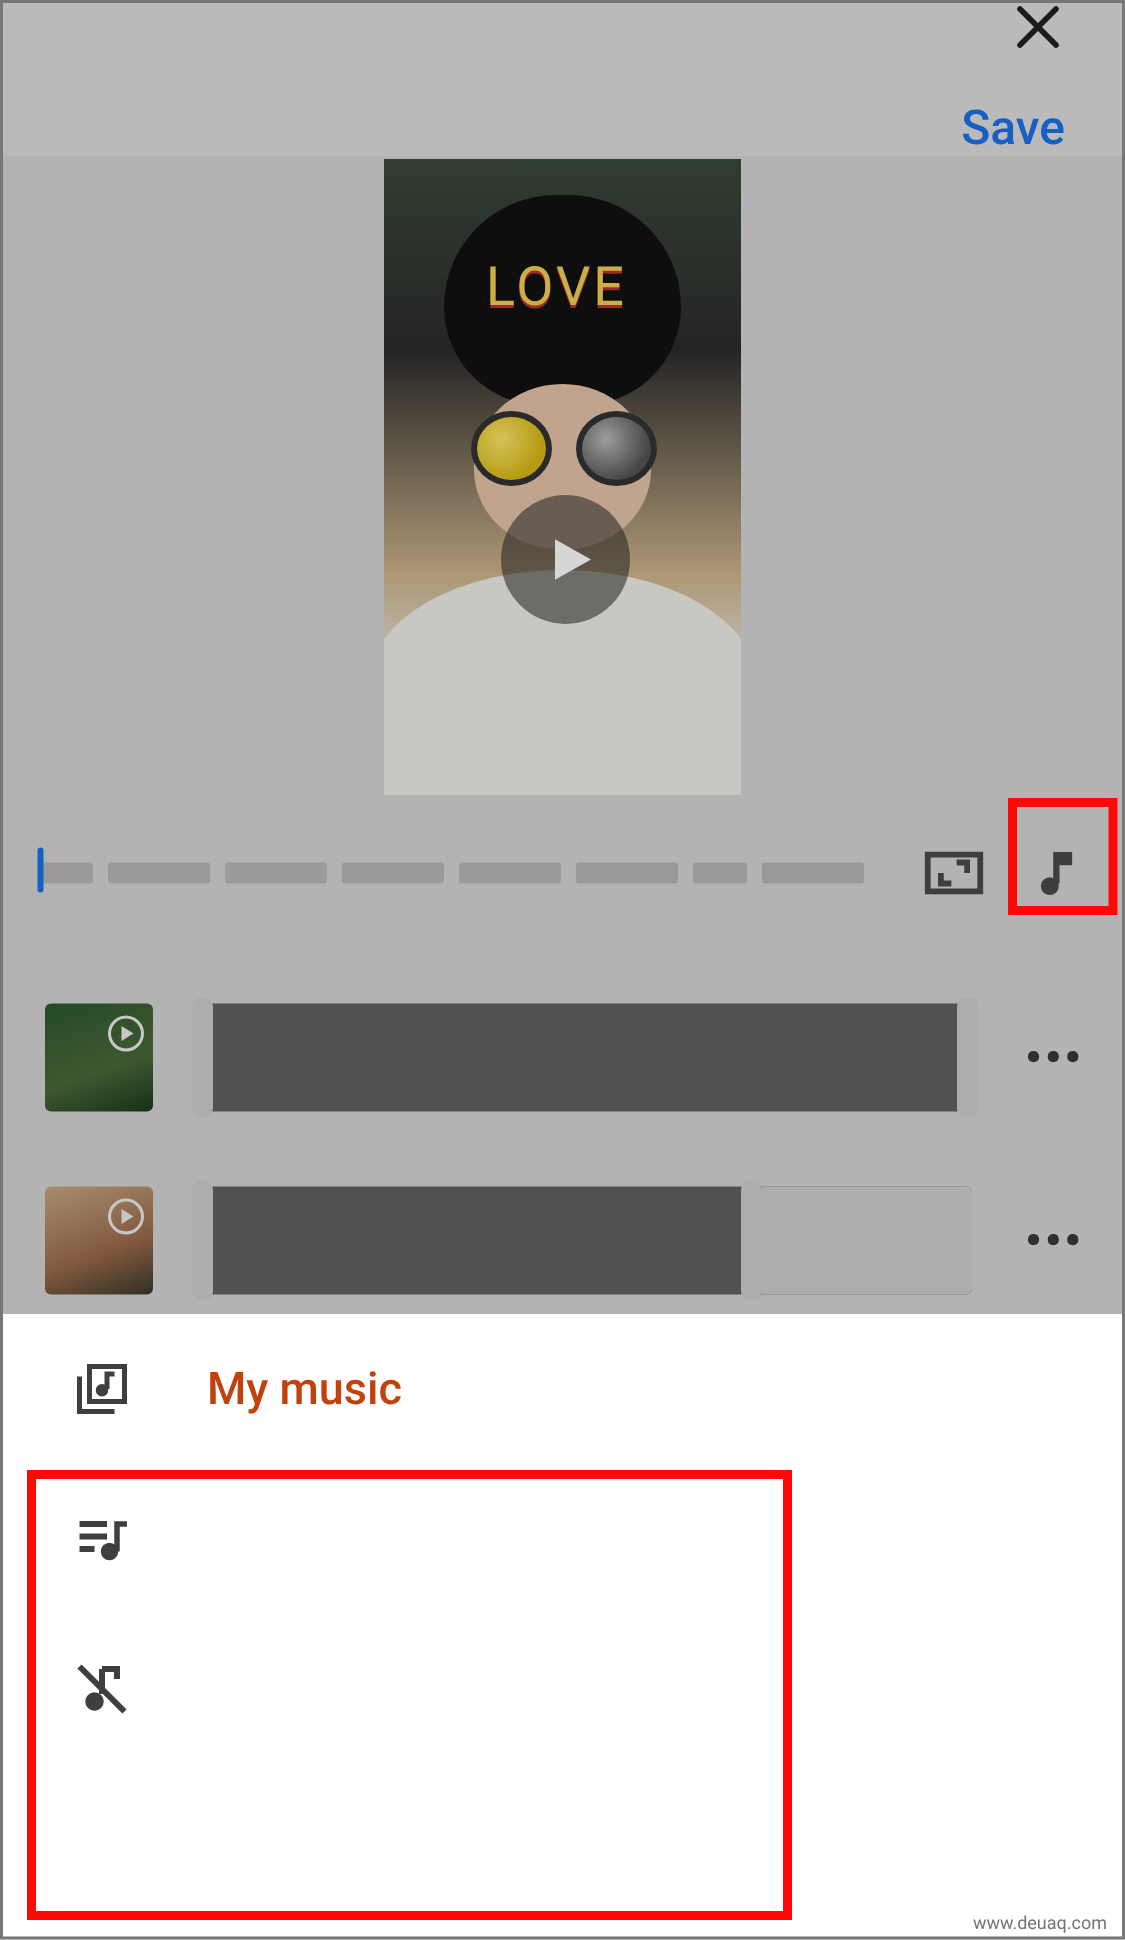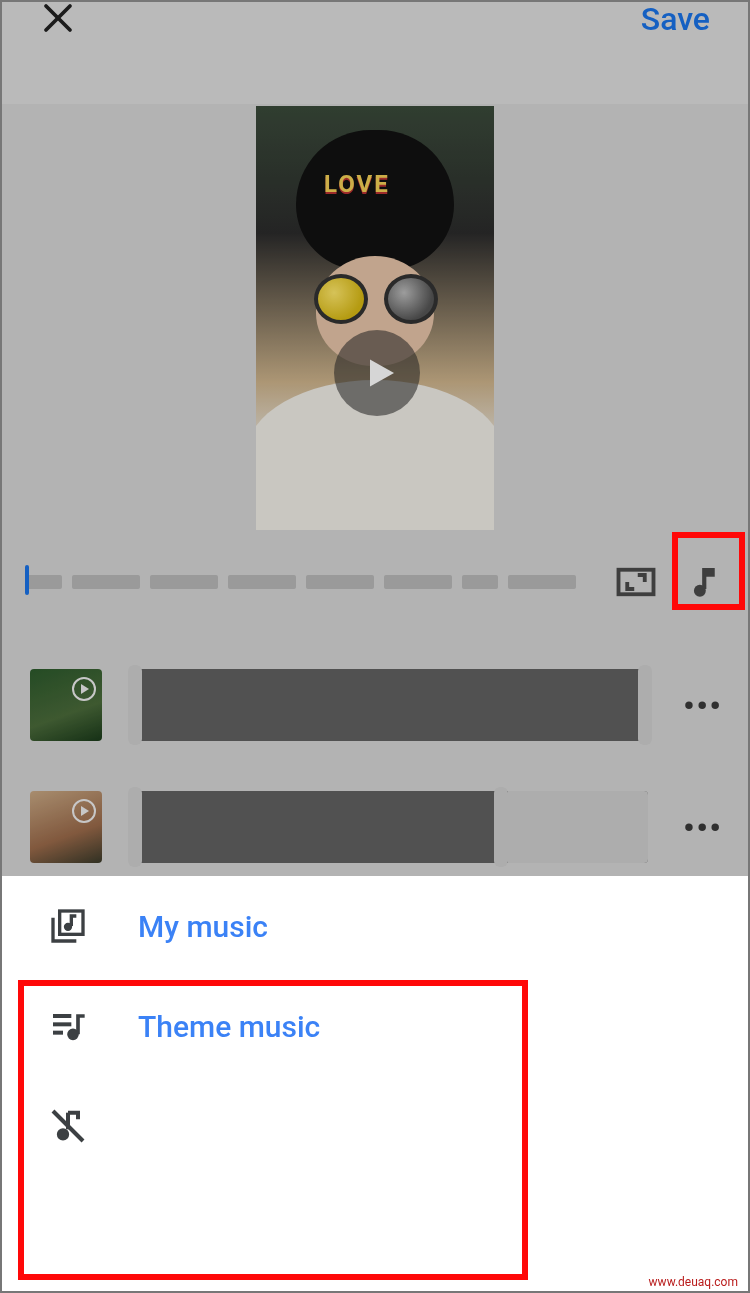--- a/index.html
+++ b/index.html
@@ -16,24 +16,25 @@
     inset: 0;
     border: 2px solid #777;
     pointer-events: none;
     z-index: 200;
   }
 
   
   .topbar {
     height: 104px;
     display: flex;
-    align-items: flex-start;
+    align-items: flex-end;
     justify-content: space-between;
     padding: 0 40px 0 40px;
     position: relative;
+    flex-direction: column;
   }
   .topbar .close { width: 36px; height: 36px; color: #222; }
   .topbar .save {
     color: #1a73e8;
     font-size: 32px;
     font-weight: 500;
   }
 
   
   .preview-area {
@@ -54,22 +55,22 @@
     position: absolute;
     top: 24px; left: 40px;
     width: 158px; height: 140px;
     border-radius: 80px 80px 70px 70px;
     background: #111;
   }
   .preview .love {
     position: absolute;
     top: 64px; left: 68px;
     color: #f4d056;
-    font-weight: 700;
-    font-size: 24px;
+    font-weight: 400;
+    font-size: 36px;
     letter-spacing: 2px;
     text-shadow: 0 2px 0 #b33;
   }
   .preview .face {
     position: absolute;
     top: 150px; left: 60px;
     width: 118px; height: 110px;
     background: #e6c4a8;
     border-radius: 50% 50% 48% 48%;
   }
@@ -242,31 +243,31 @@
     gap: 48px;
     height: 100px;
   }
   .option .ic {
     width: 44px; height: 44px;
     display: flex; align-items: center; justify-content: center;
   }
   .option .ic svg { width: 40px; height: 40px; stroke: #3c4043; fill: #3c4043; }
   .option .label {
     font-size: 30px;
-    color: #3b82f6;
+    color: #c2410c;
     font-weight: 500;
   }
   .hl-options { top: 980px; left: 18px; width: 510px; height: 300px; }
 
   .watermark {
     position: absolute;
     right: 8px;
     bottom: 4px;
     font-size: 12px;
-    color: #b91c1c;
+    color: #737373;
     background: rgba(255,255,255,0.8);
     padding: 0 4px;
     z-index: 150;
   }
 </style>
 </head>
 <body>
 
 <div class="topbar">
   <div class="close">
@@ -372,21 +373,20 @@
     <div class="option">
       <div class="ic">
         <svg viewBox="0 0 24 24">
           <line x1="3" y1="6" x2="14" y2="6" stroke="#3c4043" stroke-width="2.4"></line>
           <line x1="3" y1="11" x2="14" y2="11" stroke="#3c4043" stroke-width="2.4"></line>
           <line x1="3" y1="16" x2="9" y2="16" stroke="#3c4043" stroke-width="2.4"></line>
           <circle cx="15" cy="17" r="3"></circle>
             <path d="M18 17 L18 6 L22 6" fill="none" stroke="#3c4043" stroke-width="2.2"></path>
         </svg>
       </div>
-      <div class="label">Theme music</div>
     </div>
 
     <div class="option">
       <div class="ic">
         <svg viewBox="0 0 24 24">
           <path d="M12 4 L12 14" stroke="#3c4043" stroke-width="2.4" fill="none"></path>
           <circle cx="9" cy="17" r="3.2"></circle>
           <path d="M12 4 L18 4 L18 8" stroke="#3c4043" stroke-width="2.4" fill="none"></path>
           <line x1="3" y1="3" x2="21" y2="21" stroke="#3c4043" stroke-width="2.4"></line>
         </svg>

